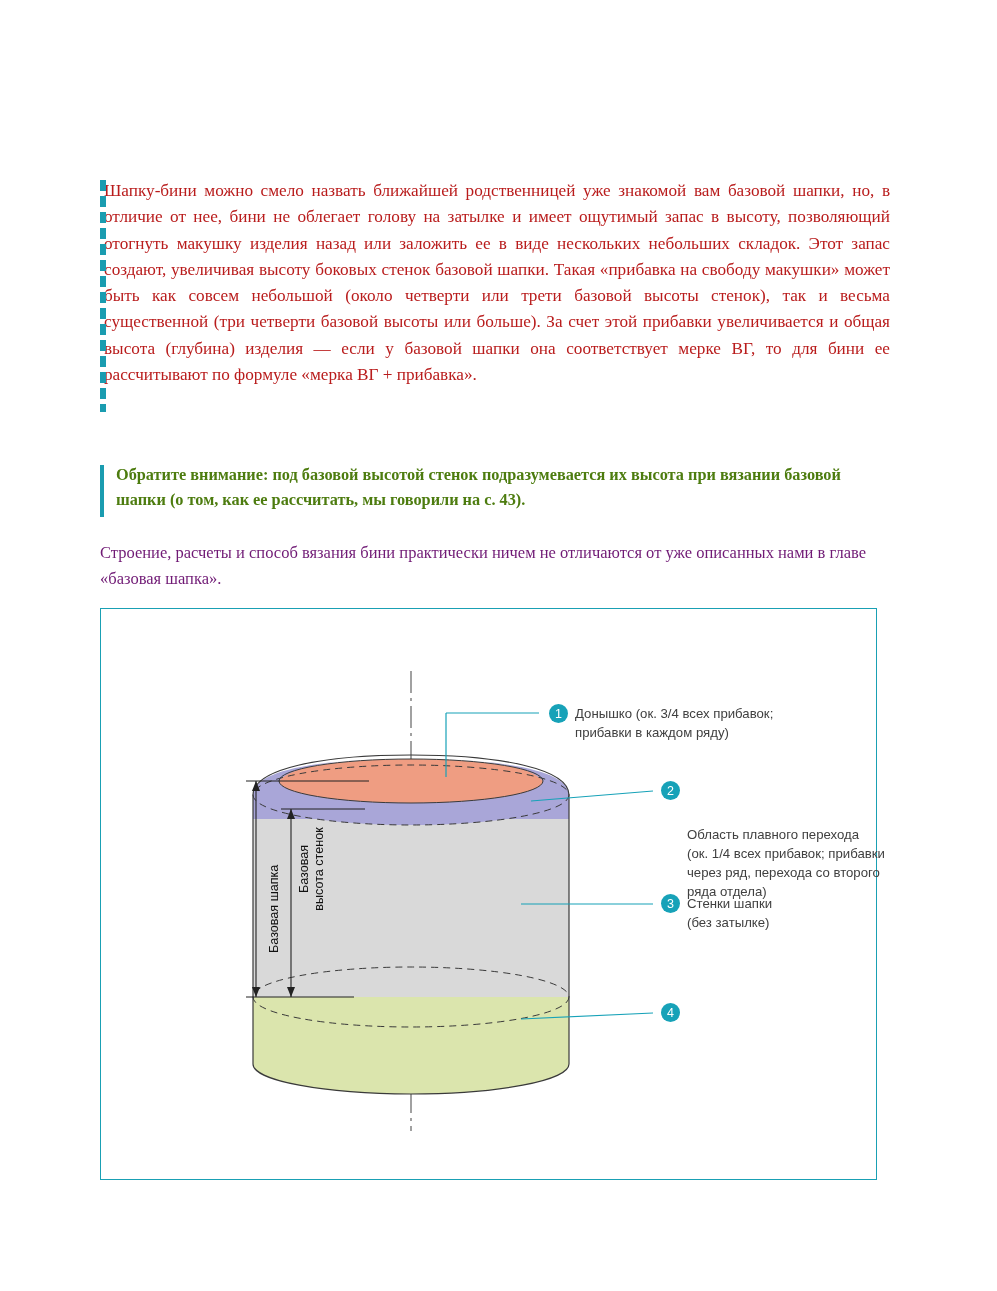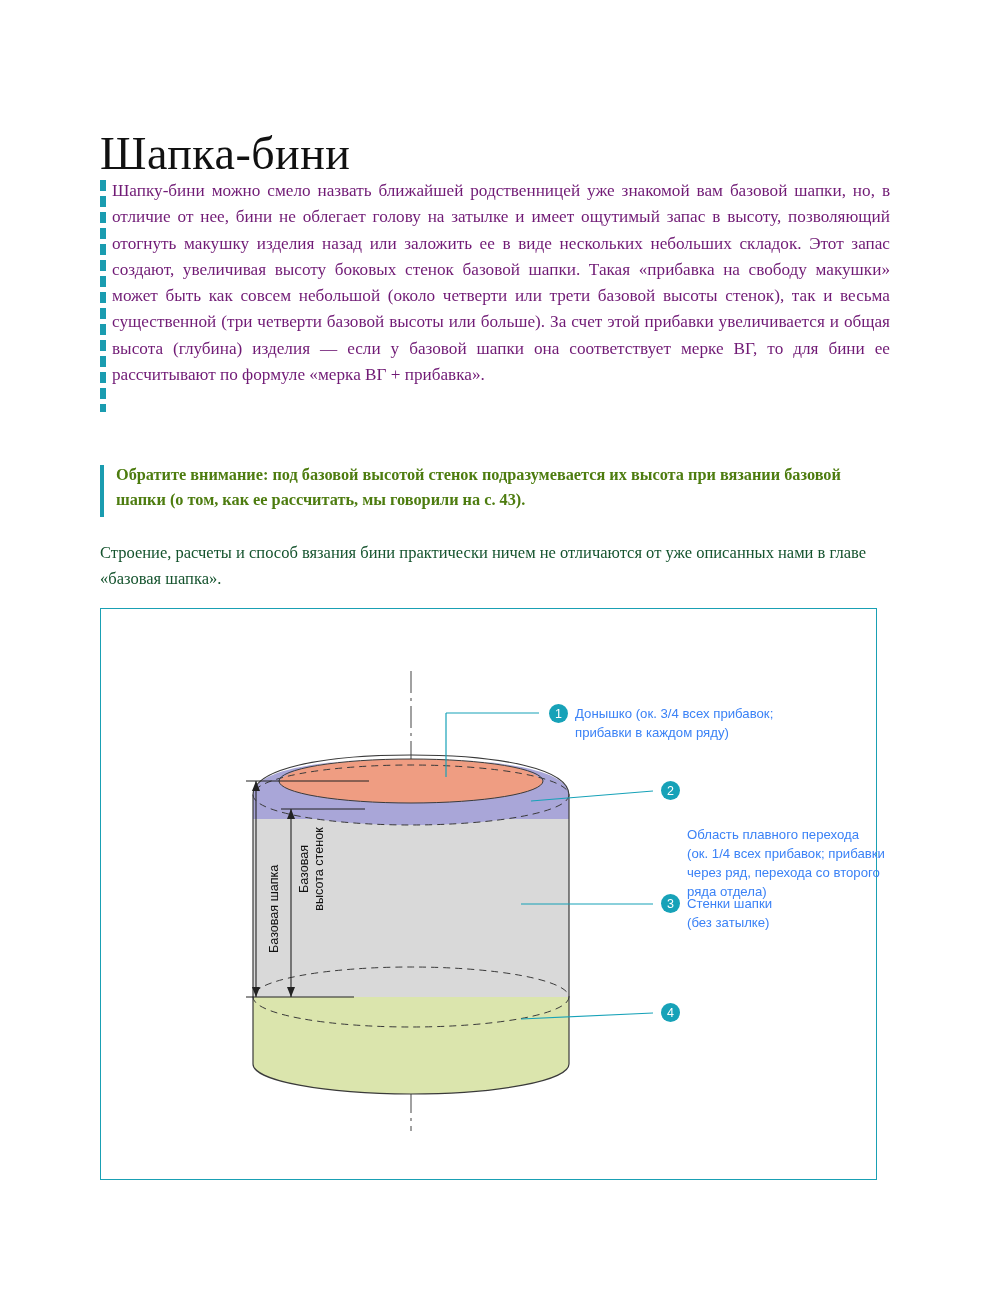--- a/index.html
+++ b/index.html
@@ -47,25 +47,25 @@
     top: 2px;
     width: 6px;
     height: 232px;
     background: repeating-linear-gradient(
       to bottom,
       #1a9cb0 0px, #1a9cb0 11px,
       rgba(255,255,255,0) 11px, rgba(255,255,255,0) 16px
     );
   }
   .intro-text {
-    margin-left: 12px;
+    margin-left: 4px;
     font-size: 17.2px;
     line-height: 26.3px;
     text-align: justify;
-    color: #701a75;
+    color: #b91c1c;
   }
 
   
   .note {
     position: absolute;
     left: 100px;
     top: 462px;
     width: 790px;
   }
   .note-bar {
@@ -86,21 +86,21 @@
   .note-text .reg { font-weight: bold; }
 
   
   .body-par {
     position: absolute;
     left: 100px;
     top: 540px;
     width: 790px;
     font-size: 16.5px;
     line-height: 25.5px;
-    color: #14532d;
+    color: #701a75;
   }
 
   
   .figure {
     position: absolute;
     left: 100px;
     top: 608px;
     width: 775px;
     height: 570px;
     border: 1.6px solid #19a0b4;
@@ -146,21 +146,21 @@
     color: #222;
     font-family: "Liberation Serif", serif;
   }
 
   
   .callout {
     position: absolute;
     font-family: "Liberation Sans", sans-serif;
     font-size: 13.2px;
     line-height: 19px;
-    color: #3b82f6;
+    color: #404040;
   }
   .bullet {
     position: absolute;
     width: 19px;
     height: 19px;
     border-radius: 50%;
     background: #17a2b8;
     color: #fff;
     font-family: "Liberation Sans", sans-serif;
     font-size: 12.5px;
@@ -178,21 +178,20 @@
     transform-origin: left top;
     white-space: nowrap;
     text-align: center;
   }
 </style>
 </head>
 <body>
 
 <div class="page">
 
-  <h1 class="title">Шапка-бини</h1>
 
   <div class="intro">
     <div class="intro-bar"></div>
     <div class="intro-text">Шапку-бини можно смело назвать ближайшей родственницей уже знакомой вам базовой шапки, но, в отличие от нее, бини не облегает голову на затылке и имеет ощутимый запас в высоту, позволяющий отогнуть макушку изделия назад или заложить ее в виде нескольких небольших складок. Этот запас создают, увеличивая высоту боковых стенок базовой шапки. Такая «прибавка на свободу макушки» может быть как совсем небольшой (около четверти или трети базовой высоты стенок), так и весьма существенной (три четверти базовой высоты или больше). За счет этой прибавки увеличивается и общая высота (глубина) изделия — если у базовой шапки она соответствует мерке ВГ, то для бини ее рассчитывают по формуле «мерка ВГ + прибавка».</div>
   </div>
 
   <div class="note">
     <div class="note-bar"></div>
     <div class="note-text"><span>Обратите внимание:</span><span class="reg"> под базовой высотой стенок подразумевается их высота при вязании базовой шапки (о том, как ее рассчитать, мы говорили на с. 43).</span></div>
   </div>

